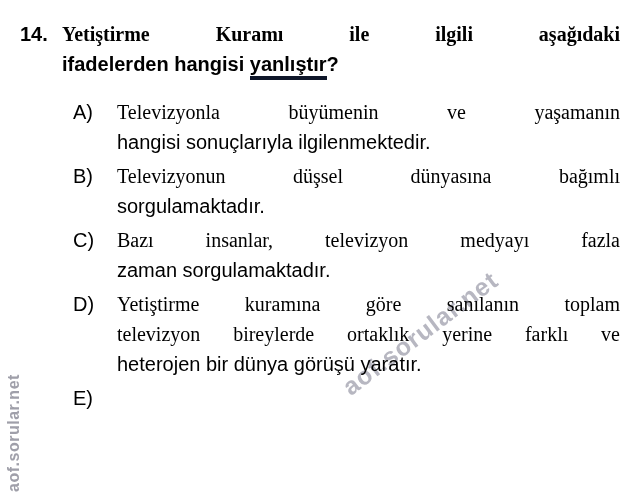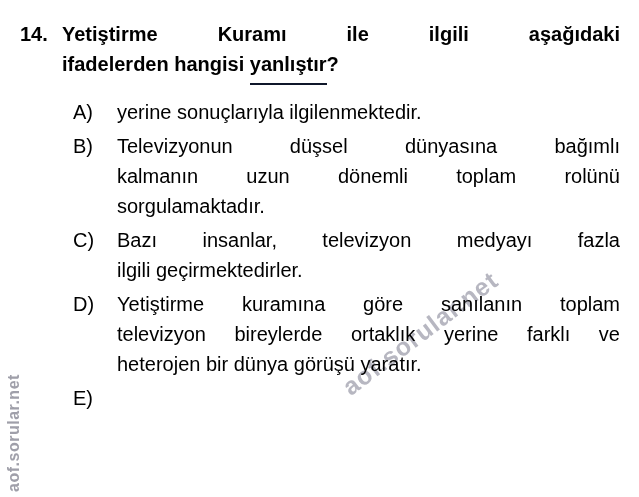--- a/index.html
+++ b/index.html
@@ -48,27 +48,28 @@
   .opt-letter {
     width: 44px;
     flex-shrink: 0;
   }
   .opt-body {
     width: 503px;
   }
   .line-just {
     text-align: justify;
     text-align-last: justify;
+    font-family: Liberation Serif, serif;
   }
   .line-last {
     text-align: left;
   }
   .underline-word {
-    border-bottom: 2px solid #0f172a;
-    padding-bottom: 8px;
+    border-bottom: 4px solid #0f172a;
+    padding-bottom: 1px;
   }
   
   .wm-diag {
     position: absolute;
     left: 320px;
     top: 320px;
     width: 200px;
     height: 26px;
     line-height: 26px;
     font-size: 25px;
@@ -111,38 +112,38 @@
       <div class="q-num">14.</div>
       <div class="q-body">
         <div class="line-just">Yetiştirme Kuramı ile ilgili aşağıdaki</div>
         <div class="line-last"><span>ifadelerden hangisi </span><span class="underline-word">yanlıştır</span><span>?</span></div>
       </div>
     </div>
 
     <div class="opt-row">
       <div class="opt-letter">A)</div>
       <div class="opt-body">
-        <div class="line-last">yerine sonuçlarıyla ilgilenmektedir.</div>
+        <div class="line-just">Televizyonla büyümenin ve yaşamanın</div>
+        <div class="line-last">hangisi sonuçlarıyla ilgilenmektedir.</div>
       </div>
     </div>
 
     <div class="opt-row">
       <div class="opt-letter">B)</div>
       <div class="opt-body">
         <div class="line-just">Televizyonun düşsel dünyasına bağımlı</div>
-        <div class="line-just">kalmanın uzun dönemli toplam rolünü</div>
         <div class="line-last">sorgulamaktadır.</div>
       </div>
     </div>
 
     <div class="opt-row">
       <div class="opt-letter">C)</div>
       <div class="opt-body">
         <div class="line-just">Bazı insanlar, televizyon medyayı fazla</div>
-        <div class="line-last">ilgili geçirmektedirler.</div>
+        <div class="line-last">zaman sorgulamaktadır.</div>
       </div>
     </div>
 
     <div class="opt-row">
       <div class="opt-letter">D)</div>
       <div class="opt-body">
         <div class="line-just">Yetiştirme kuramına göre sanılanın toplam</div>
         <div class="line-just">televizyon bireylerde ortaklık yerine farklı ve</div>
         <div class="line-last">heterojen bir dünya görüşü yaratır.</div>
       </div>

